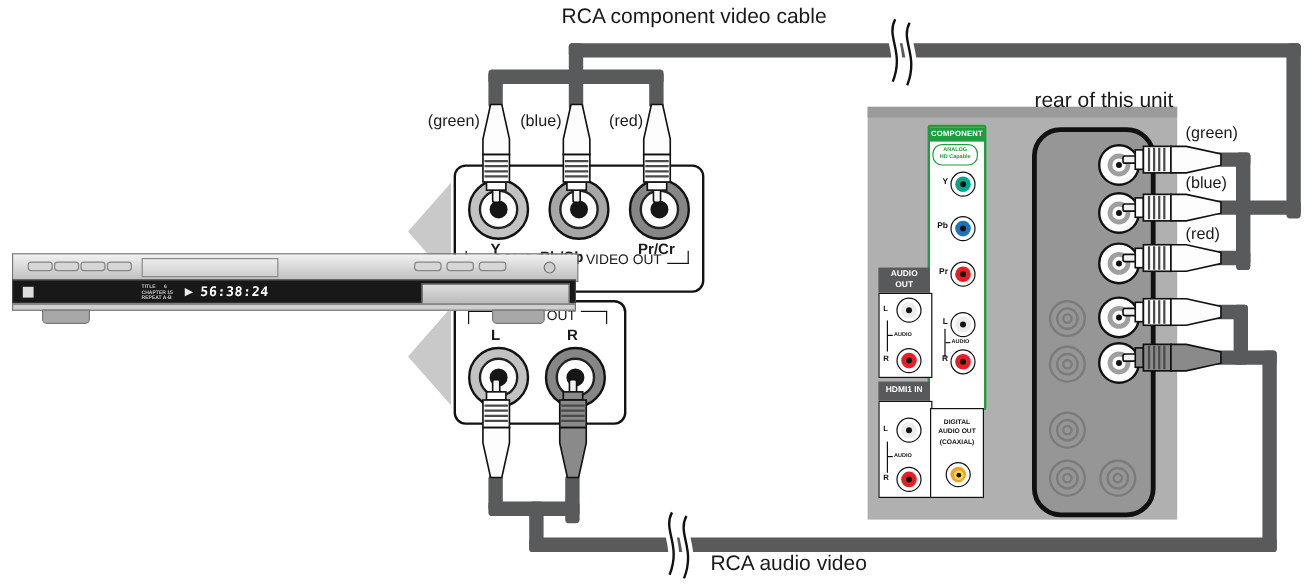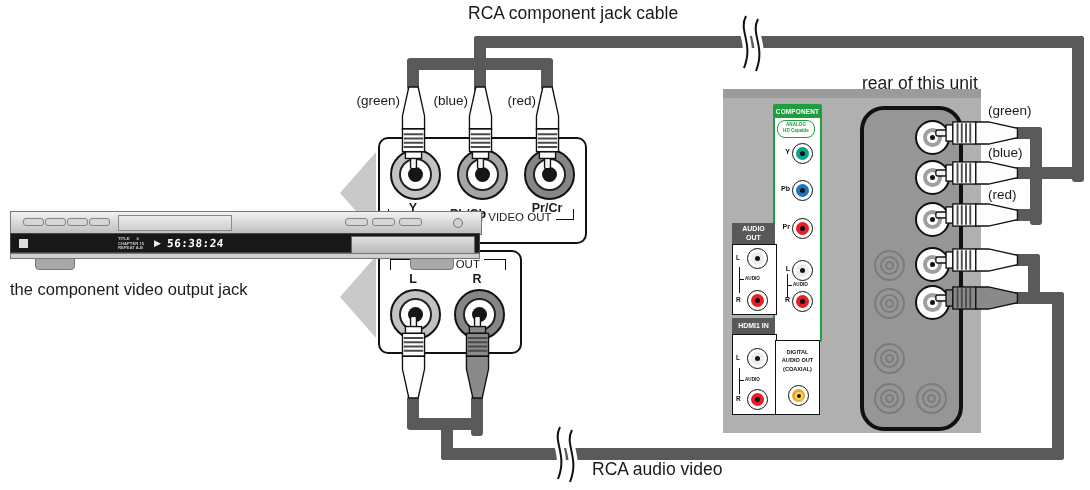--- a/index.html
+++ b/index.html
@@ -220,21 +220,20 @@
 <span>REPEAT A-B</span></div>
       <div class="d-play">▶</div>
       <div class="d-time">56:38:24</div>
       <div class="d-trayfront"></div>
     </div>
     <div class="d-bot"></div>
     <div class="d-foot" style="left:25px;width:38px"></div>
     <div class="d-foot" style="left:400px;width:42px"></div>
   </div>
   <div class="cap" style="left:10px;top:279px">
-    <div>the component video output jack</div>
   </div>
 
   <div class="rear">
     <div class="topstrip"></div>
 
     <div class="gsec">
       <div class="ghead">COMPONENT</div>
       <div class="badge">
         <div>ANALOG</div>
         <div>HD Capable</div>
@@ -406,17 +405,17 @@
   <svg class="plug" style="left:935px;top:247px">
       <use href="#plug"></use>
     </svg>
   <svg class="plug dark" style="left:935px;top:285px">
       <use href="#plug"></use>
     </svg>
   <div class="plbl" style="left:988px;top:103px">(green)</div>
   <div class="plbl" style="left:988px;top:145px">(blue)</div>
   <div class="plbl" style="left:988px;top:187px">(red)</div>
 
-  <div class="lbl" style="left:468px;top:3px">RCA component jack cable</div>
+  <div class="lbl" style="left:468px;top:3px">RCA component video cable</div>
   <div class="lbl" style="left:862px;top:73px">rear of this unit</div>
   <div class="lbl" style="left:592px;top:459px">RCA audio video</div>
 
 </div>
 
 </body></html>

